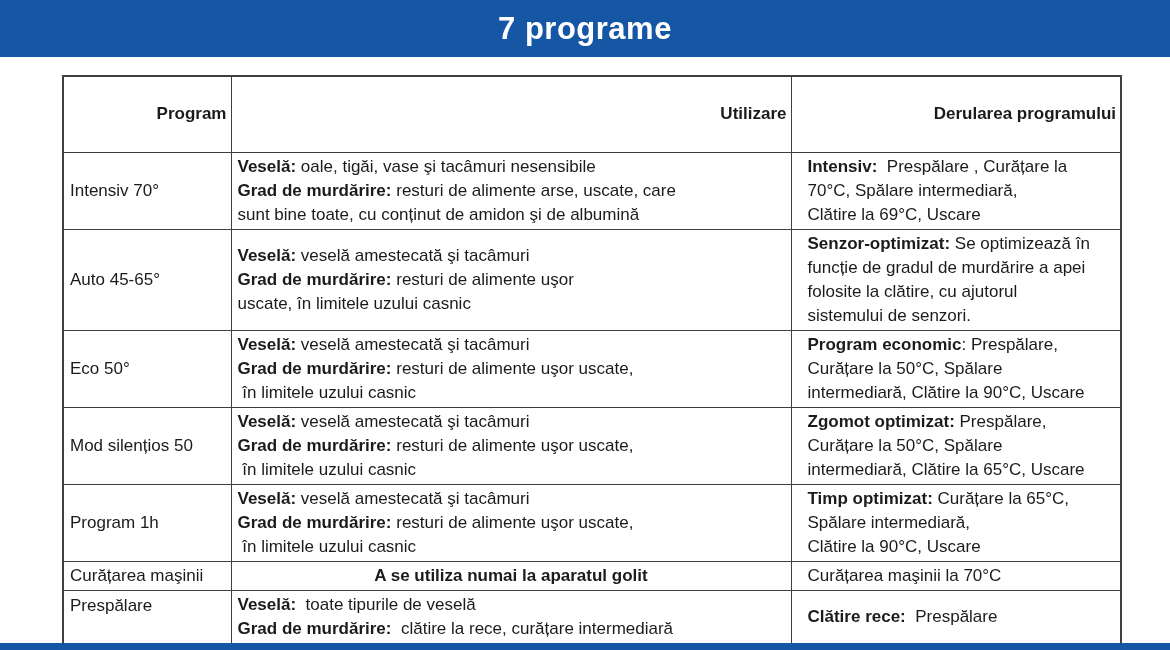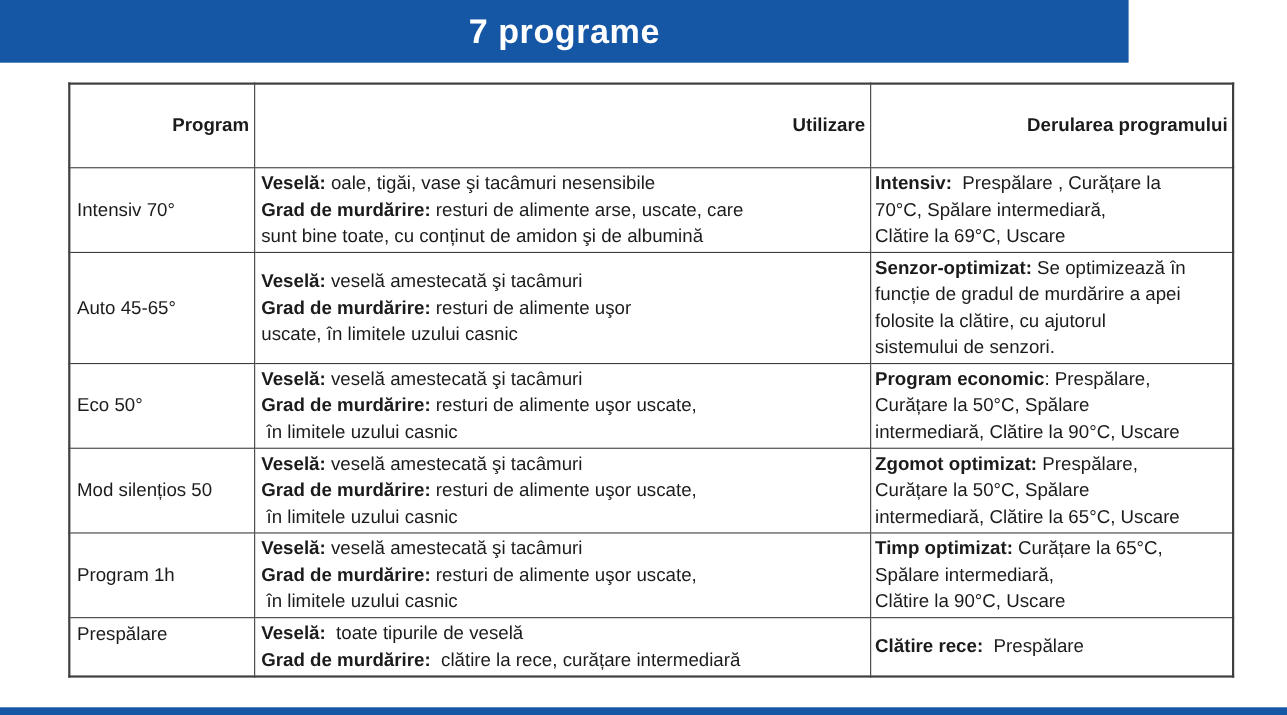--- a/index.html
+++ b/index.html
@@ -4,40 +4,40 @@
 <style>
   :root{
     --banner:#1557A5;
     --border:#3f3f3f;
     --text:#1b1b1b;
   }
   *{box-sizing:border-box;margin:0;padding:0;}
   html,body{width:1170px;height:650px;overflow:hidden;background:#ffffff;
     font-family:"Liberation Sans",sans-serif;color:var(--text);}
   .banner{
-    position:absolute;left:0;top:0;width:1026px;height:57px;
+    position:absolute;left:0;top:0;width:1170px;height:57px;
     background:var(--banner);display:flex;align-items:center;justify-content:center;
   }
   .banner h1{
     color:#ffffff;font-size:31px;font-weight:bold;letter-spacing:0.5px;
   }
   .bottom-bar{
     position:absolute;left:0;bottom:0;width:1170px;height:7px;background:var(--banner);
   }
   .table-wrap{position:absolute;left:62px;top:75px;width:1058px;}
   table{border-collapse:collapse;width:100%;table-layout:fixed;}
   col.c1{width:168px;} col.c2{width:560px;} col.c3{width:330px;}
   th,td{border:1px solid var(--border);font-size:17px;line-height:24px;vertical-align:middle;}
   table{border:2px solid var(--border);}
   th{height:76px;font-weight:bold;text-align:right;padding:4px;}
   td{padding:2px 6px;}
   td.col-program{text-align:left;margin-top:23px;}
   td.col-program.v-top{vertical-align:top;padding-top:3px;}
   td.col-utilizare{}
-  td.col-derularea{padding-left:4px;}
+  td.col-derularea{padding-left:16px;}
   td.center{text-align:center;}
   .ln{white-space:pre-wrap;}
   b{font-weight:bold;}
 </style>
 </head>
 <body>
 
 <div class="banner">
   <h1>7 programe</h1>
 </div>
@@ -117,20 +117,29 @@
             <div class="ln"><b>Grad de murdărire:</b><span> resturi de alimente uşor uscate,</span></div>
             <div class="ln"><span> în limitele uzului casnic</span></div>
           </td>
           <td class="col-derularea">
             <div class="ln"><b>Timp optimizat:</b><span> Curățare la 65°C,</span></div>
             <div class="ln"><span>Spălare intermediară,</span></div>
             <div class="ln"><span>Clătire la 90°C, Uscare</span></div>
           </td>
         </tr>
         <tr>
+          <td class="col-program">Curățarea maşinii</td>
+          <td class="col-utilizare center">
+            <div class="ln"><b>A se utiliza numai la aparatul golit</b></div>
+          </td>
+          <td class="col-derularea">
+            <div class="ln"><span>Curățarea maşinii la 70°C</span></div>
+          </td>
+        </tr>
+        <tr>
           <td class="col-program v-top">Prespălare</td>
           <td class="col-utilizare">
             <div class="ln"><b>Veselă:</b><span>  toate tipurile de veselă</span></div>
             <div class="ln"><b>Grad de murdărire:</b><span>  clătire la rece, curățare intermediară</span></div>
           </td>
           <td class="col-derularea">
             <div class="ln"><b>Clătire rece:</b><span>  Prespălare</span></div>
           </td>
         </tr>
       </tbody>

